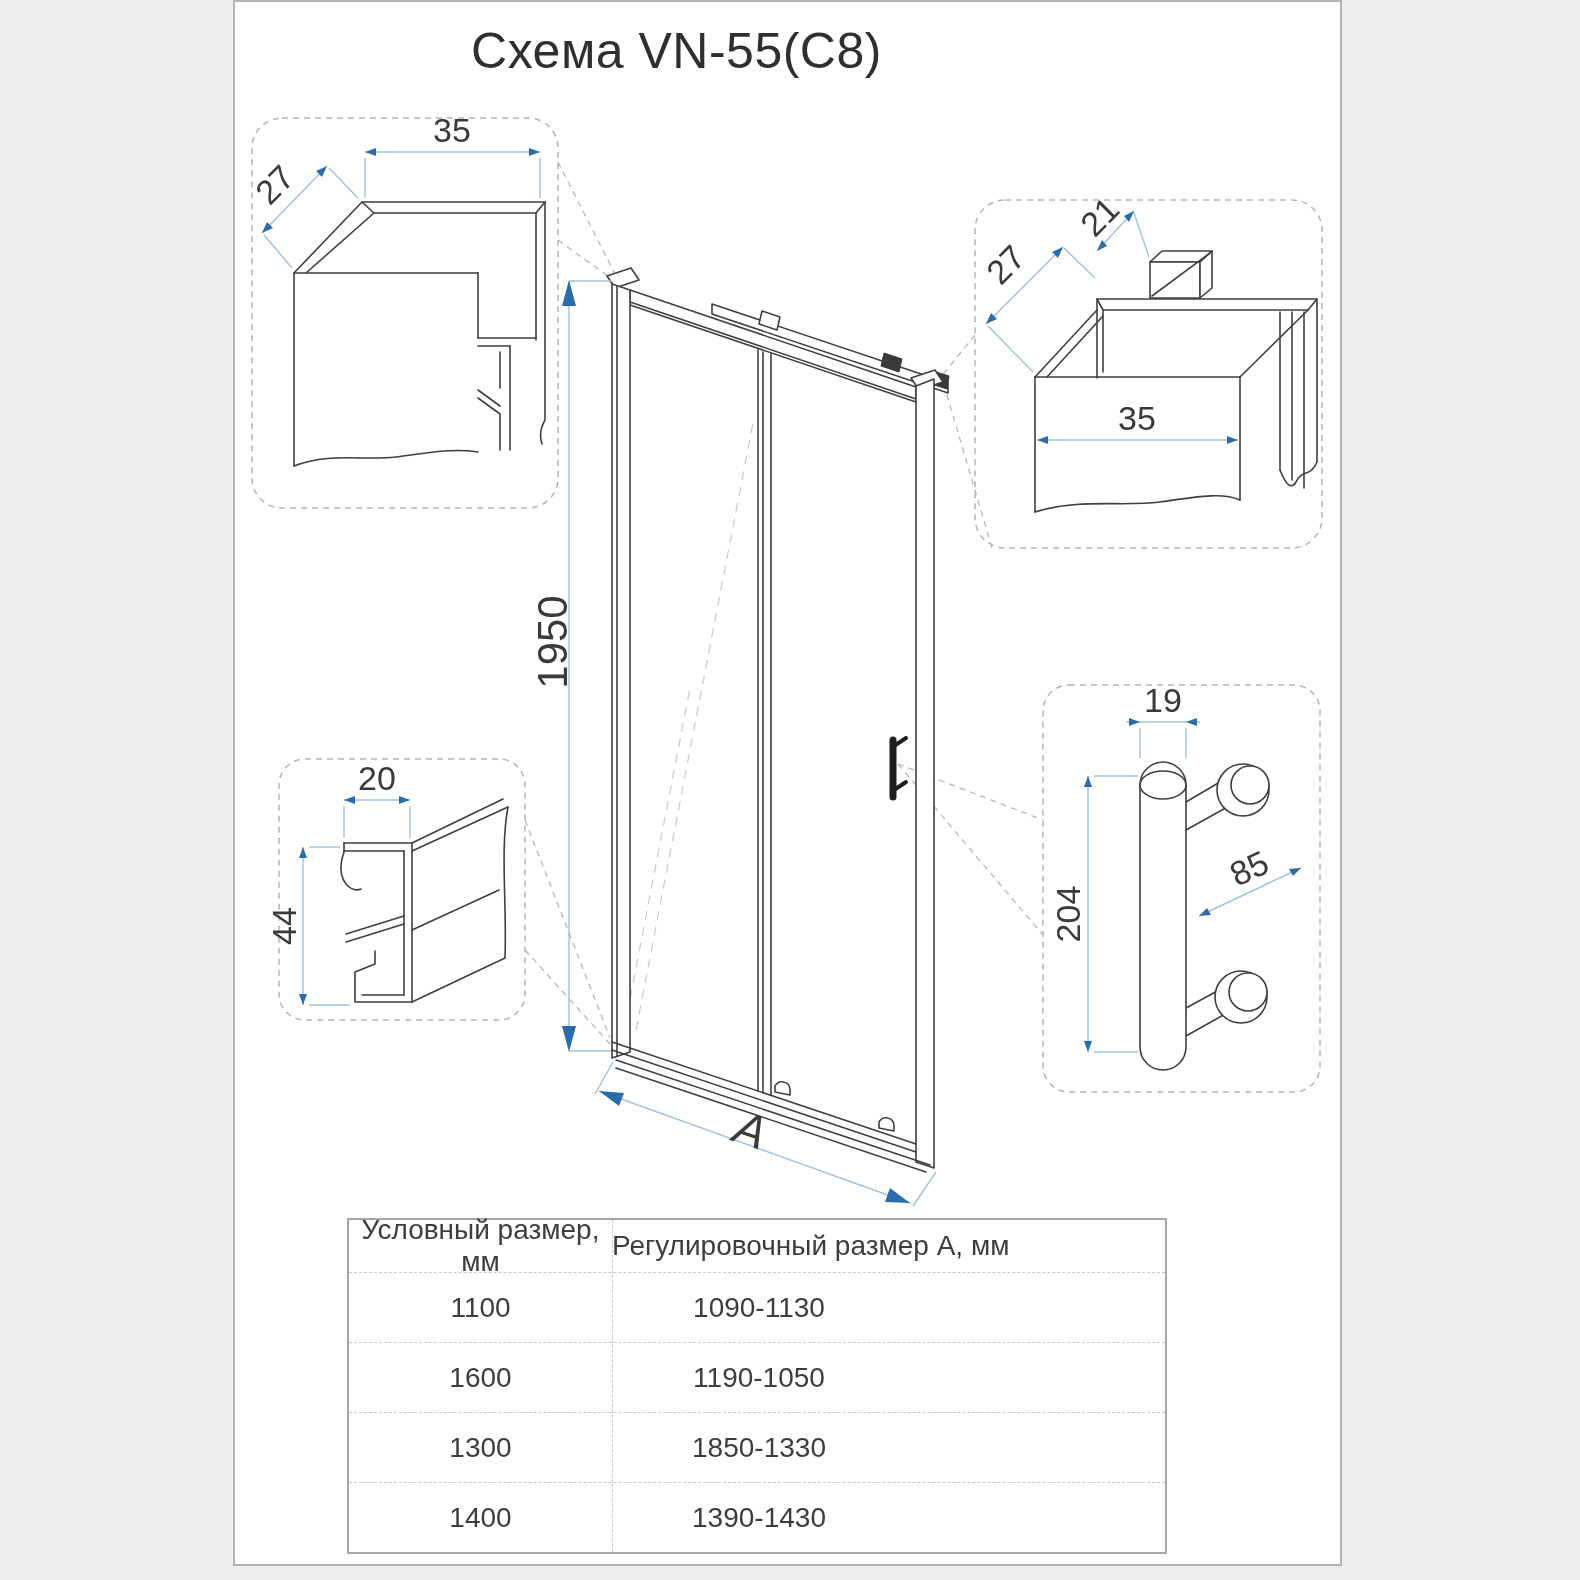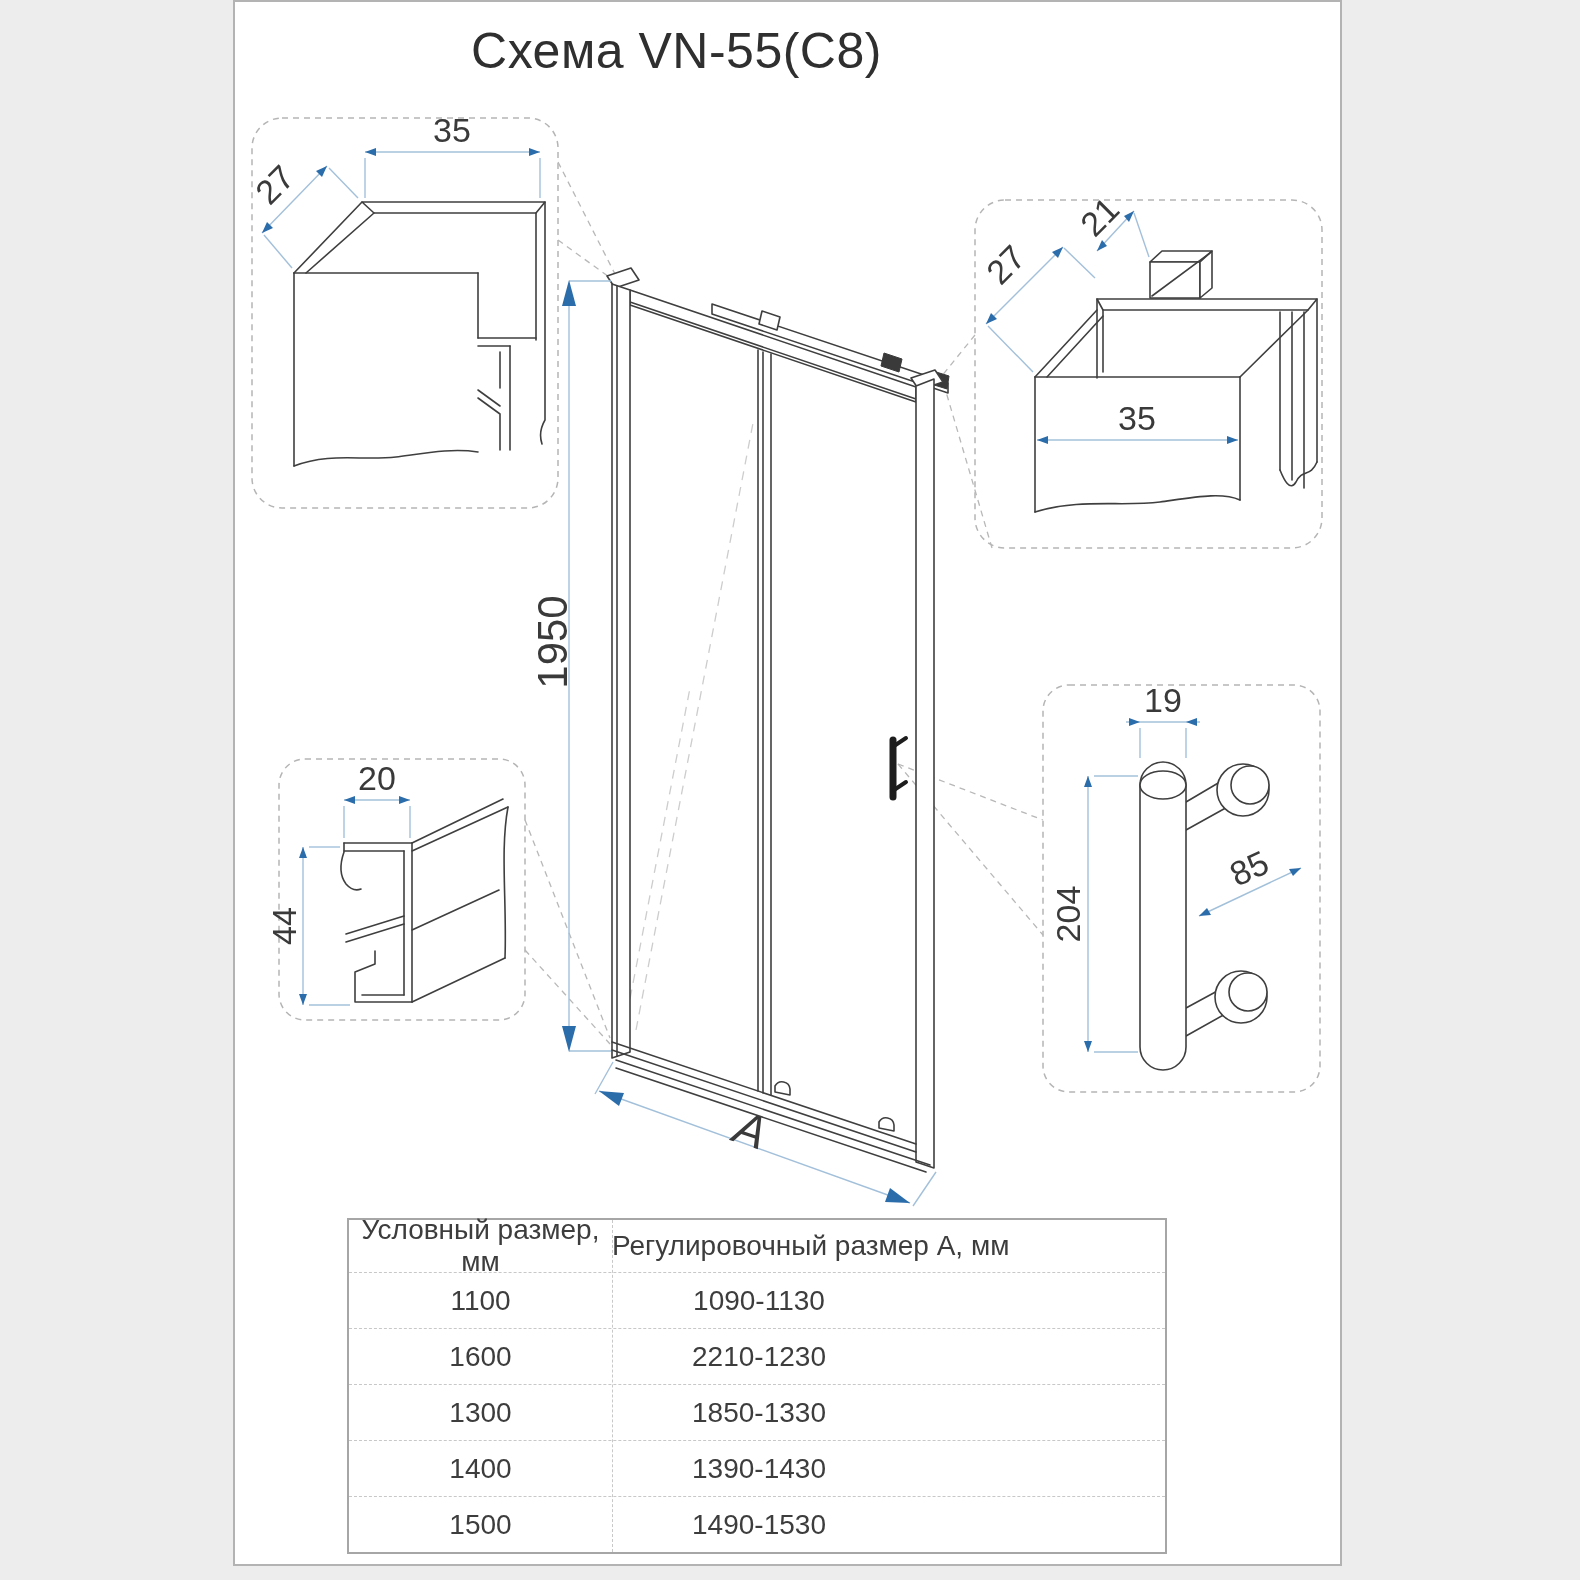--- a/index.html
+++ b/index.html
@@ -259,28 +259,24 @@
     <div class="thead">
       <span class="c1">Условный размер, мм</span>
       <span class="c2h">Регулировочный размер А, мм</span>
     </div>
     <div class="trow">
       <span class="c1">1100</span>
       <span class="c2">1090-1130</span>
     </div>
     <div class="trow">
       <span class="c1">1600</span>
-      <span class="c2">2210-1230</span>
+      <span class="c2">1190-1050</span>
     </div>
     <div class="trow">
       <span class="c1">1300</span>
       <span class="c2">1850-1330</span>
     </div>
     <div class="trow">
       <span class="c1">1400</span>
       <span class="c2">1390-1430</span>
     </div>
-    <div class="trow">
-      <span class="c1">1500</span>
-      <span class="c2">1490-1530</span>
-    </div>
   </div>
 </div>
 
 </body></html>

